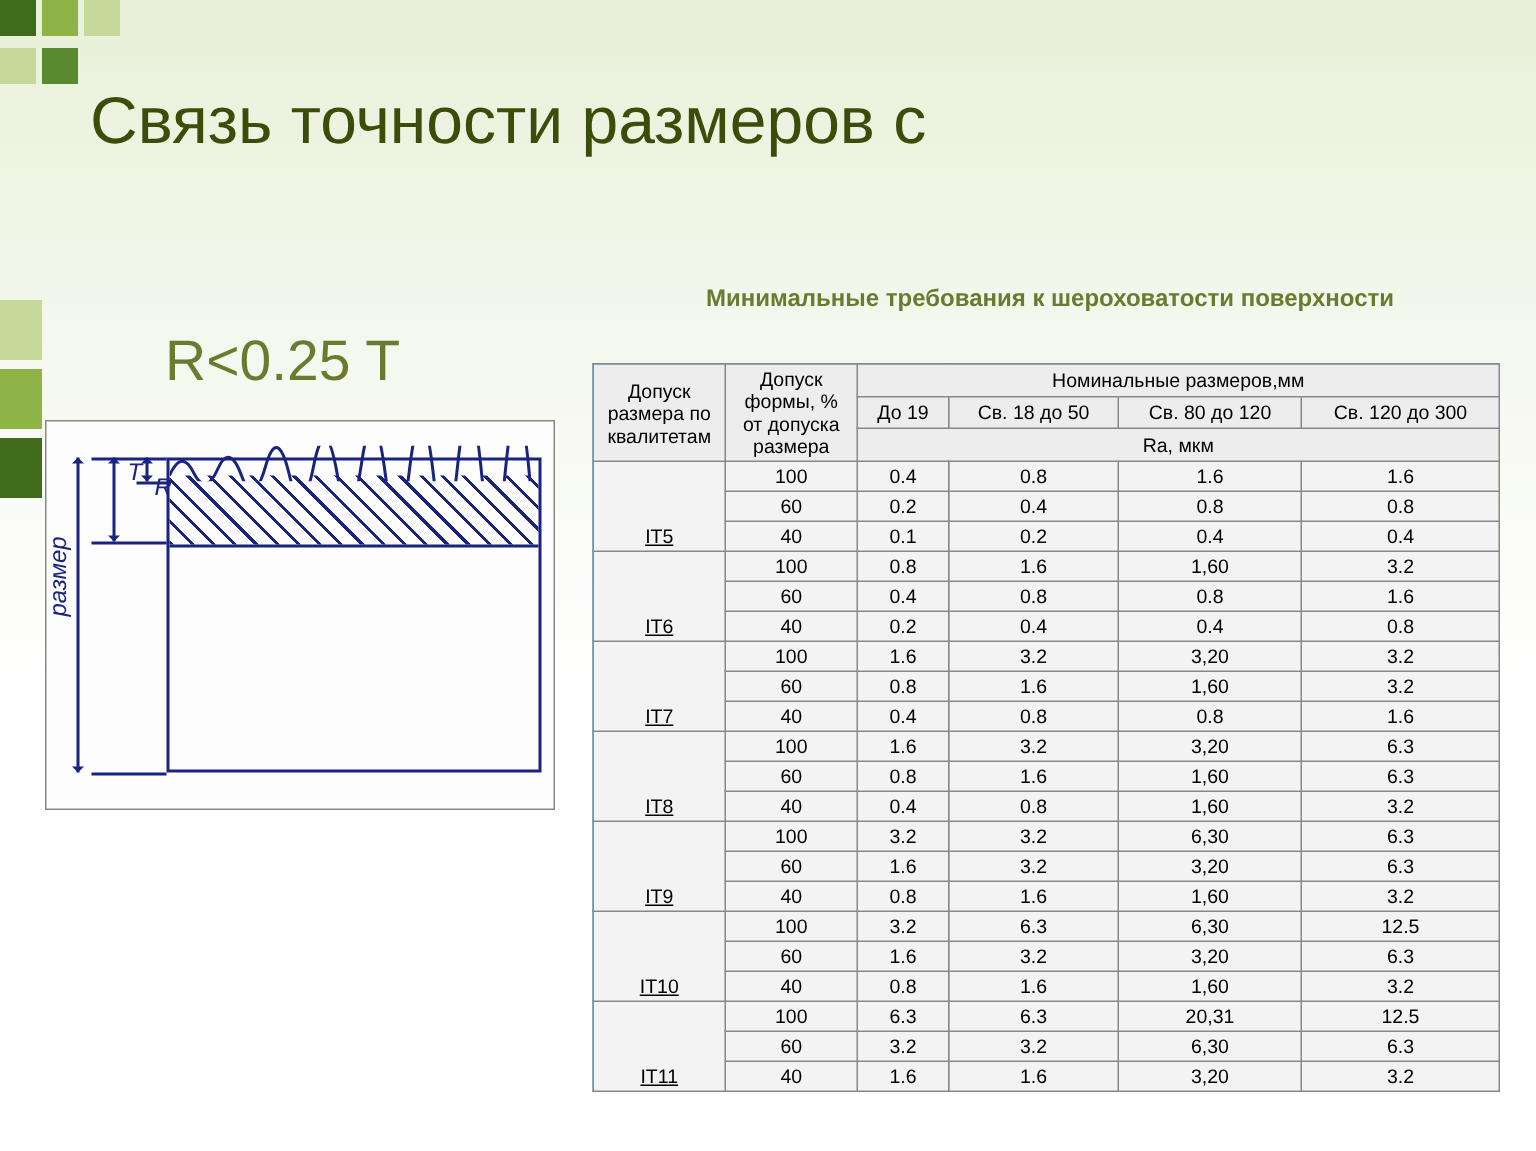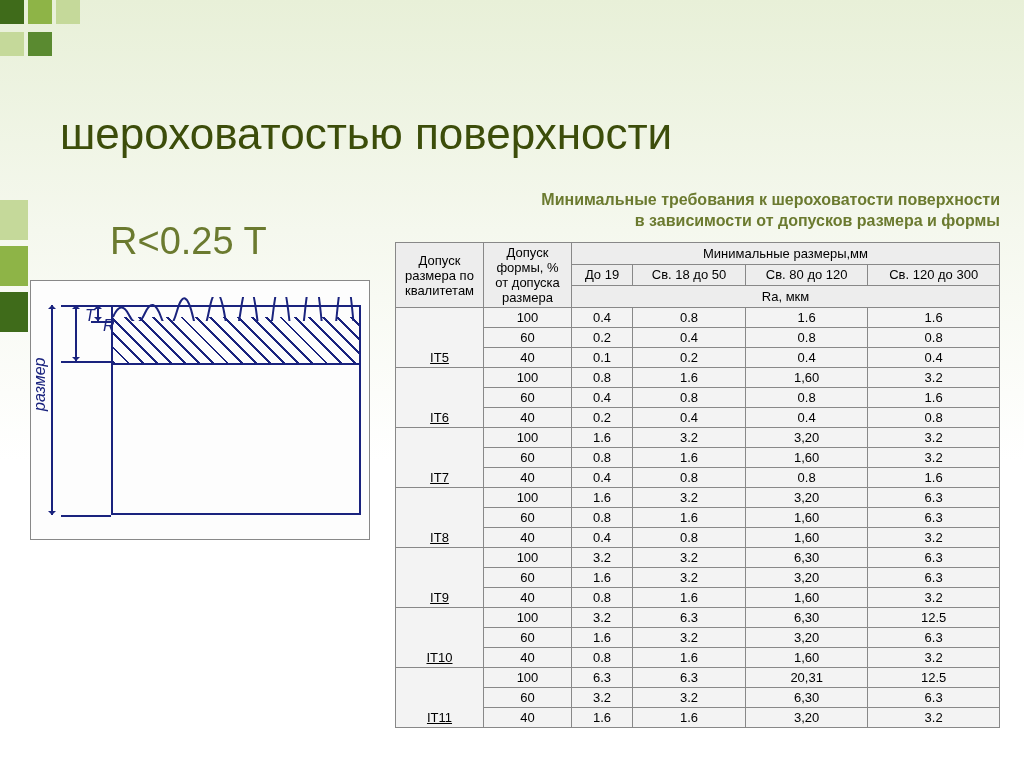--- a/index.html
+++ b/index.html
@@ -38,21 +38,21 @@
     font-size: 44px;
     color: #3c4d0a;
     line-height: 1.2;
     font-weight: 400;
   }
   .subtitle {
     position: absolute;
     top: 190px;
     left: 400px;
     width: 600px;
-    text-align: right;
+    text-align: center;
     font-size: 16px;
     font-weight: bold;
     color: #6b7a2f;
     line-height: 1.3;
   }
   .formula {
     position: absolute;
     top: 220px;
     left: 110px;
     font-size: 38px;
@@ -162,27 +162,25 @@
   <div class="deco-sq g3"></div>
     <div class="deco-sq g4"></div>
 </div>
 <div class="deco-side">
   <div class="g3"></div>
     <div class="g1"></div>
     <div class="g2"></div>
 </div>
 
 <div class="title">
-  <br>
-  <span>шероховатостью поверхности</span>
+  <span>Связь точности размеров с</span><br>
 </div>
 
 <div class="subtitle">
   <span>Минимальные требования к шероховатости поверхности</span><br>
-  <span>в зависимости от допусков размера и формы</span>
 </div>
 
 <div class="formula">R&lt;0.25 T</div>
 
 <div class="diagram">
   <div class="ext-line" style="left:30px; top:24px; width:50px;"></div>
   <div class="ext-line" style="left:30px; top:80px; width:50px;"></div>
   <div class="ext-line" style="left:30px; top:234px; width:50px;"></div>
   <div class="ext-line" style="left:60px; top:40px; width:22px;"></div>
   <div class="arrow-v" style="left:44px; top:24px; height:56px;"></div>
@@ -201,21 +199,21 @@
     <div class="tol-line"></div>
   </div>
 </div>
 
 <div class="table-wrap">
   <table>
     <thead>
       <tr>
         <th rowspan="3" style="width:88px">Допуск размера по квалитетам</th>
         <th rowspan="3" style="width:88px">Допуск формы, % от допуска размера</th>
-        <th colspan="4">Минимальные размеры,мм</th>
+        <th colspan="4">Номинальные размеров,мм</th>
       </tr>
       <tr>
         <th>До 19</th>
         <th>Св. 18 до 50</th>
         <th>Св. 80 до 120</th>
         <th>Св. 120 до 300</th>
       </tr>
       <tr>
         <th colspan="4">Ra, мкм</th>
       </tr>

